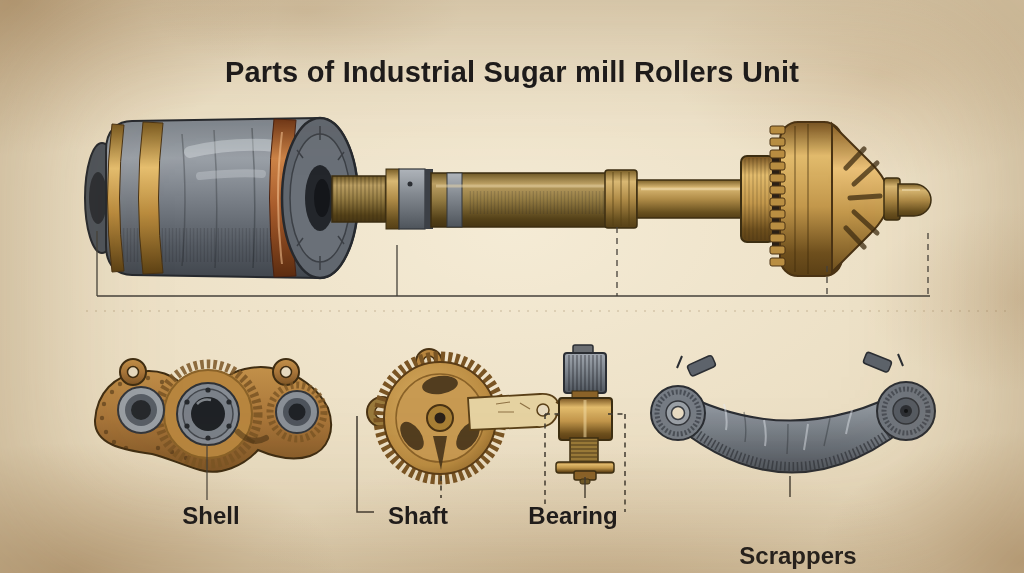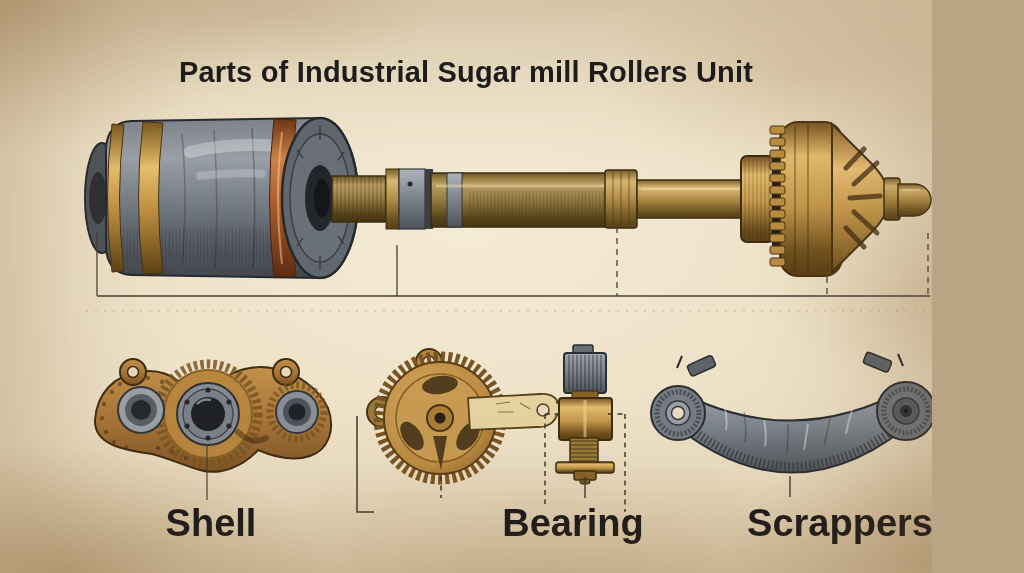--- a/index.html
+++ b/index.html
@@ -1,17 +1,17 @@
 <!DOCTYPE html>
 <html><head>
 <meta charset="utf-8">
 <style>
   html,body{margin:0;padding:0;background:#b9a583;}
   .stage{
-    position:relative;width:932px;height:573px;overflow:hidden;
+    position:relative;width:1024px;height:573px;overflow:hidden;
     font-family:"Liberation Sans",sans-serif;
     background-color:#e8dabd;
     background-image:
       radial-gradient(900px 520px at 50% 40%, rgba(255,249,233,.55), rgba(255,249,233,0) 70%),
       radial-gradient(430px 250px at 1% 0%, rgba(143,104,60,.42), rgba(143,104,60,0) 62%),
       radial-gradient(330px 170px at 86% 13%, rgba(167,129,83,.28), rgba(167,129,83,0) 62%),
       radial-gradient(260px 150px at 100% 52%, rgba(167,129,83,.24), rgba(167,129,83,0) 62%),
       radial-gradient(430px 210px at 7% 100%, rgba(140,100,54,.40), rgba(140,100,54,0) 62%),
       radial-gradient(540px 240px at 58% 105%, rgba(158,118,70,.30), rgba(158,118,70,0) 66%),
       radial-gradient(330px 210px at 100% 98%, rgba(146,104,58,.36), rgba(146,104,58,0) 62%),
@@ -20,23 +20,23 @@
   .stage::after{
     content:"";position:absolute;inset:0;pointer-events:none;
     box-shadow:inset 0 0 140px 28px rgba(118,86,44,.30);
   }
   .title{
     position:absolute;left:0;right:0;top:56px;text-align:center;
     font-size:29px;font-weight:700;color:#17171a;letter-spacing:.2px;
   }
   .part-label{
     position:absolute;top:502px;transform:translateX(-50%);
-    font-size:38px;font-weight:700;color:#17171a;white-space:nowrap;
+    font-size:24px;font-weight:700;color:#17171a;white-space:nowrap;
   }
-  .lb-shell{left:211px;} .lb-shaft{left:418px;} .lb-bearing{left:573px;text-align:center;} .lb-scrappers{left:840px;}
+  .lb-shell{left:211px;} .lb-shaft{left:418px;} .lb-bearing{left:573px;text-align:center;} .lb-scrappers{left:798px;margin-top:40px;}
   svg{position:absolute;left:0;top:0;}
 </style>
 </head>
 <body>
 
 <div class="stage">
 
   <div class="title">Parts of Industrial Sugar mill Rollers Unit</div>
 
   <svg width="1024" height="573" viewBox="0 0 1024 573" aria-hidden="true">
@@ -328,15 +328,16 @@
       <circle cx="906" cy="411" r="29" fill="#70767e" stroke="#2b2e33" stroke-width="2"></circle>
       <circle cx="906" cy="411" r="22" fill="none" stroke="#4a4f57" stroke-width="5" stroke-dasharray="2 2"></circle>
       <circle cx="906" cy="411" r="13" fill="#555b63" stroke="#33363b" stroke-width="1.5"></circle>
       <circle cx="906" cy="411" r="6" fill="#2b2e33"></circle>
       <circle cx="906" cy="411" r="2" fill="#0f1113"></circle>
       <path d="M790,476 V497" stroke="#3f3a30" stroke-width="1.4" fill="none"></path>
     </g>
   </svg>
 
   <div class="part-label lb-shell">Shell</div>
+  <div class="part-label lb-shaft">Shaft</div>
   <div class="part-label lb-bearing">Bearing</div>
   <div class="part-label lb-scrappers">Scrappers</div>
 </div>
 
 </body></html>

